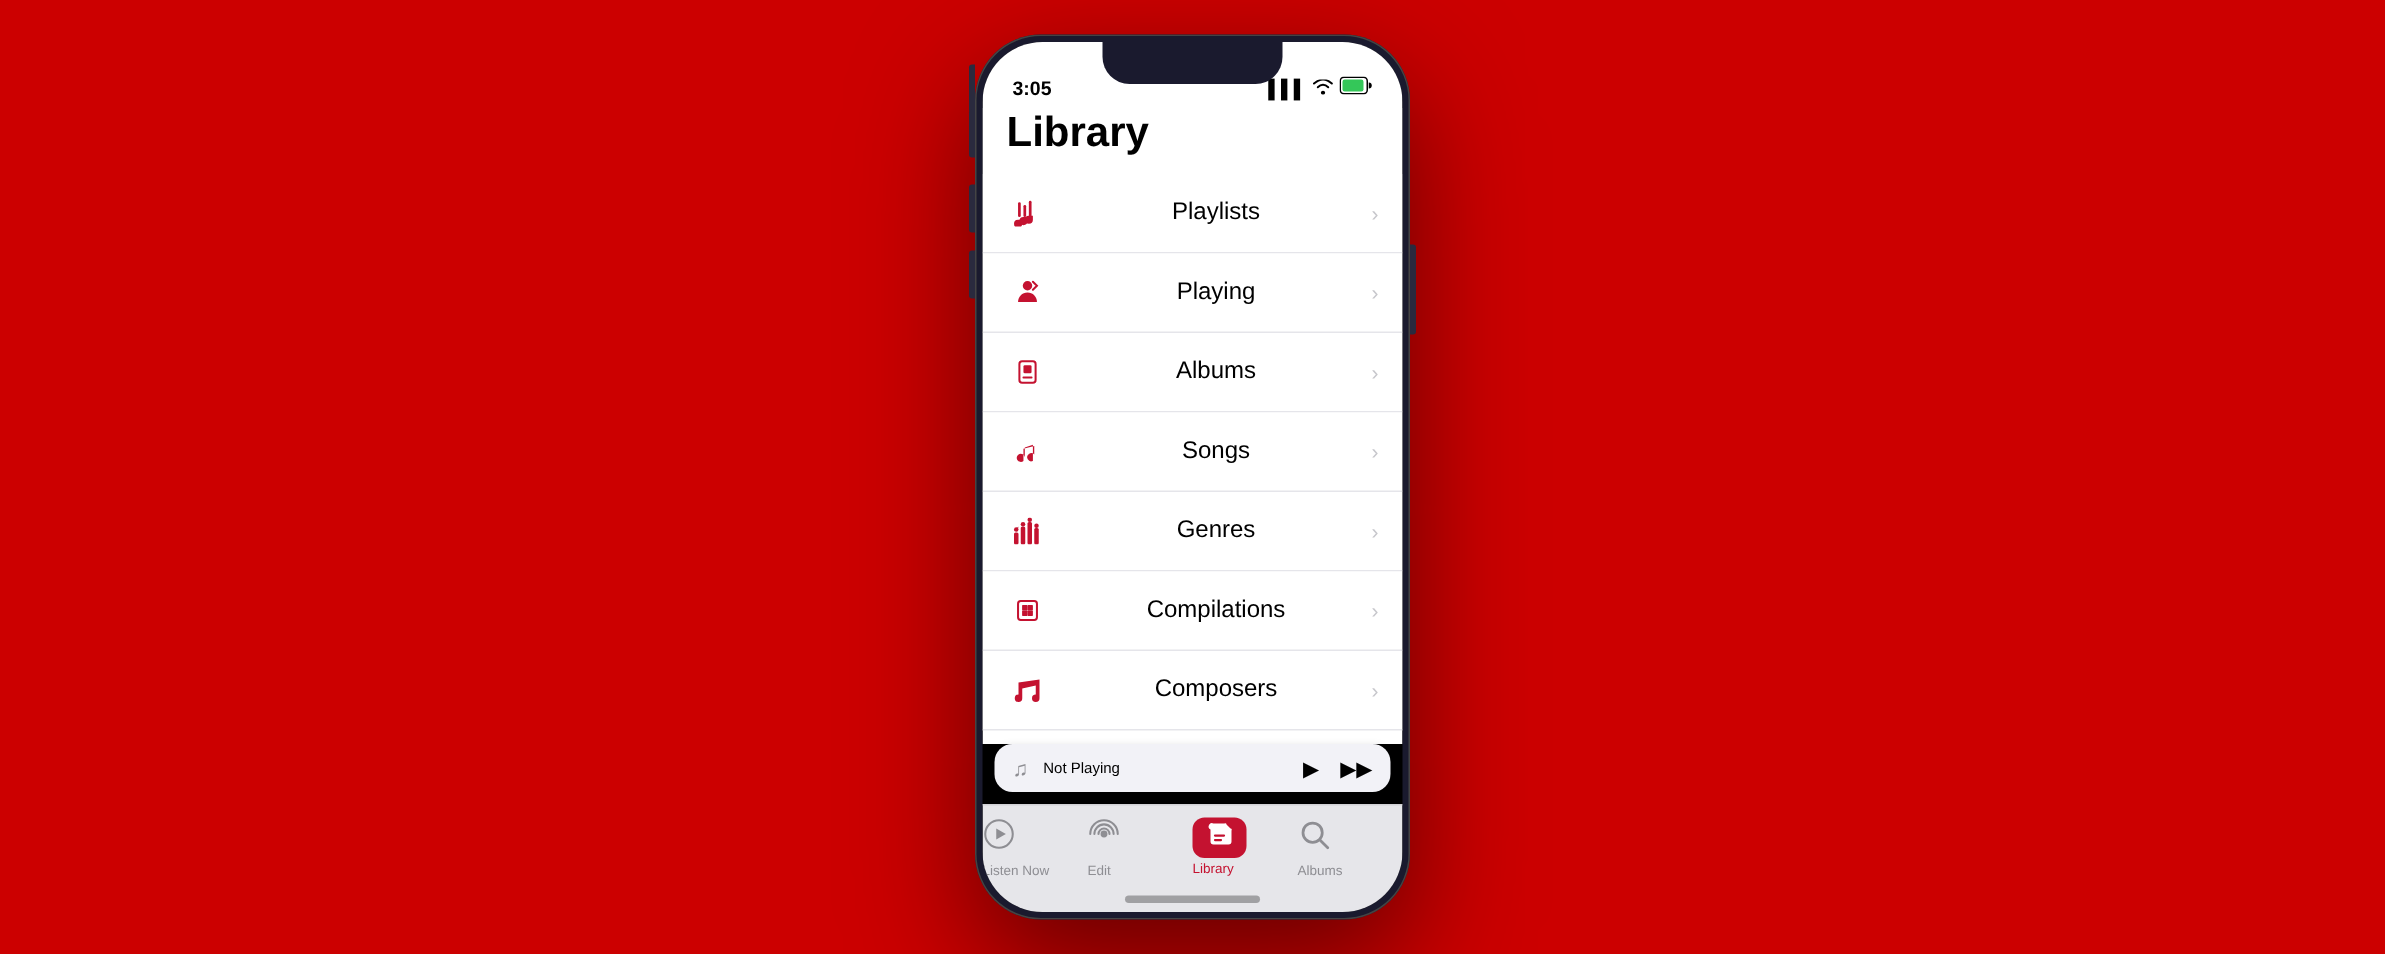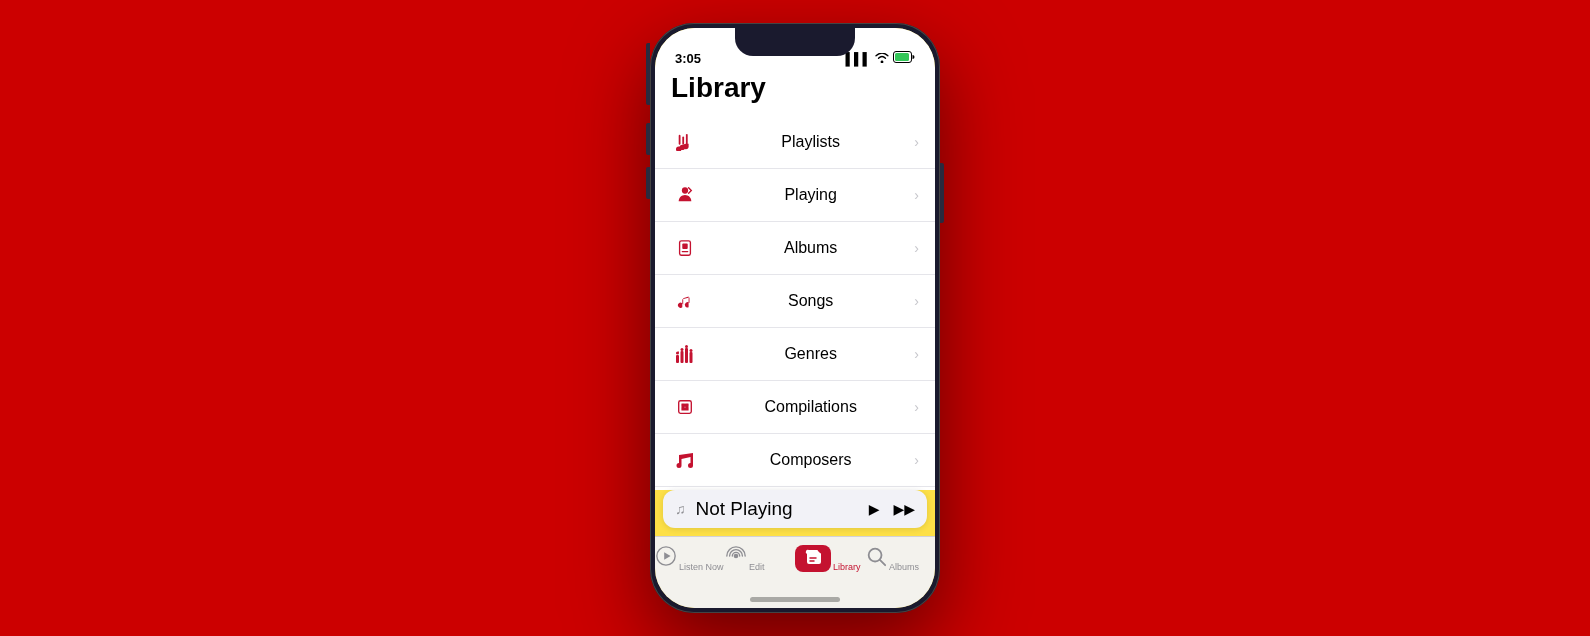--- a/index.html
+++ b/index.html
@@ -45,21 +45,21 @@
       top: 140px;
       width: 4px;
       height: 60px;
       background: #2a2a3e;
       border-radius: 0 2px 2px 0;
     }
 
     .phone-screen {
       width: 100%;
       height: 100%;
-      background: #fde047;
+      background: #000000;
       border-radius: 40px;
       overflow: hidden;
       position: relative;
       display: flex;
       flex-direction: column;
     }
 
     
     .status-bar {
       height: 44px;
@@ -181,21 +181,21 @@
       box-shadow: 0 1px 6px rgba(0,0,0,0.12);
     }
 
     .mini-player-icon {
       color: #8e8e93;
       font-size: 14px;
     }
 
     .mini-player-text {
       flex: 1;
-      font-size: 19px;
+      font-size: 10px;
       color: #000;
     }
 
     .mini-player-controls {
       display: flex;
       gap: 14px;
       align-items: center;
     }
 
     .mini-player-btn {
@@ -210,22 +210,22 @@
       border-top: 0.5px solid #d1d1d6;
       display: flex;
       align-items: flex-start;
       padding-top: 8px;
       flex-shrink: 0;
     }
 
     .tab-item {
       flex: 1;
       display: flex;
-      flex-direction: row;
-      align-items: flex-end;
+      flex-direction: column;
+      align-items: flex-start;
       gap: 2px;
     }
 
     .tab-icon {
       font-size: 20px;
       color: #8e8e93;
     }
 
     .tab-icon.active {
       color: #c41230;

